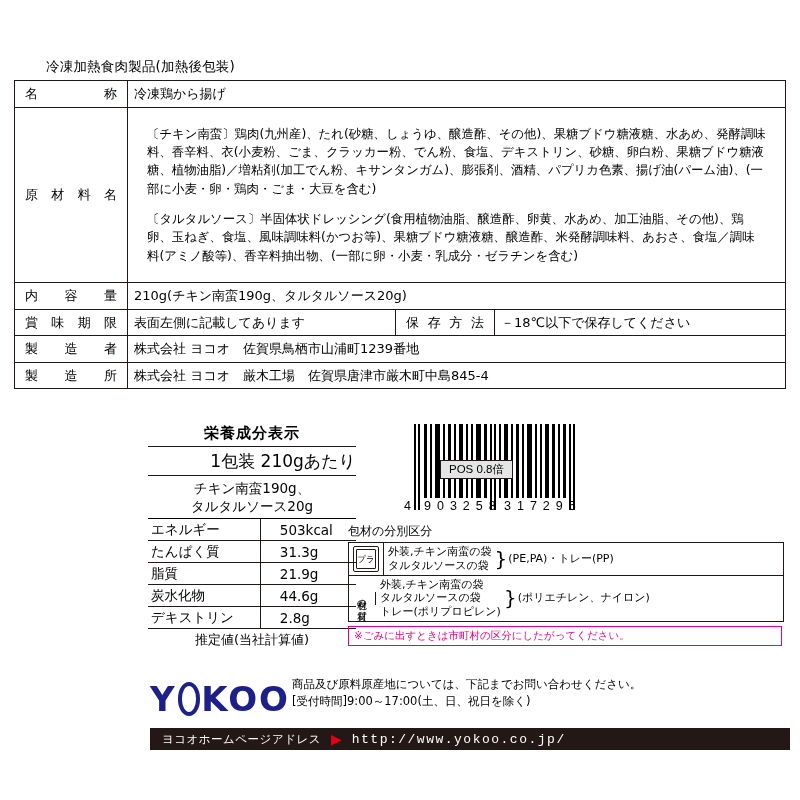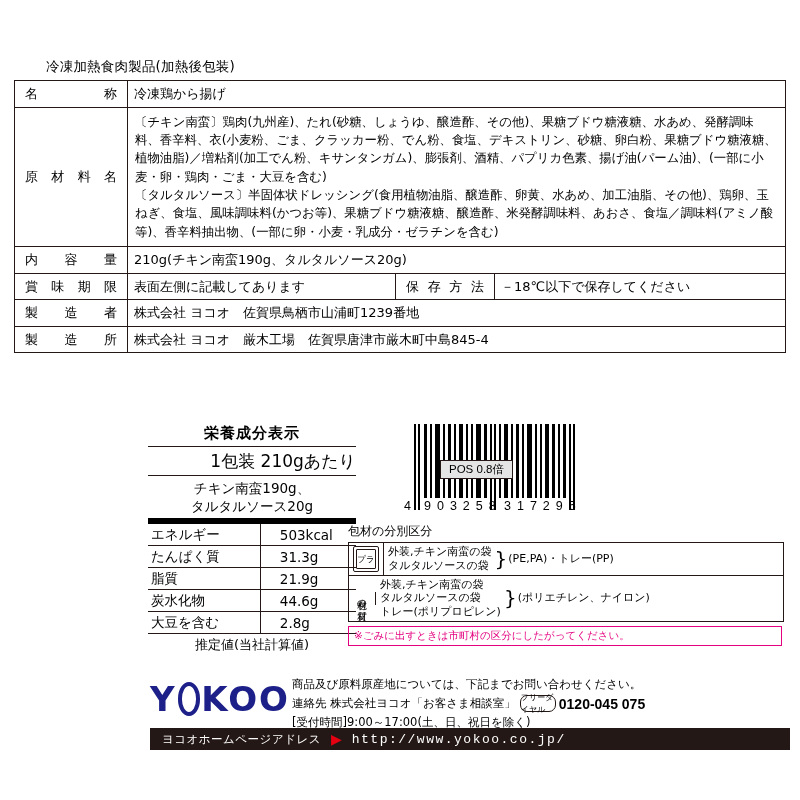--- a/index.html
+++ b/index.html
@@ -34,39 +34,39 @@
   .lbl{
     width:92px;
     text-align:justify;
     text-align-last:justify;
     padding:3px 10px !important;
     white-space:nowrap;
     vertical-align:middle;
   }
   .lbl-mid{vertical-align:middle;}
   .ing-cell{font-size:12.4px;line-height:1.48;padding:5px 7px !important;}
-  .ing-cell p{margin:0;}
+  .ing-cell p{margin:12px;}
 
   
   .nutrition{
     position:absolute;left:148px;top:424px;width:208px;
     font-size:13px;
   }
   .nut-title{
     text-align:center;font-weight:bold;font-size:15px;
     letter-spacing:1px;padding-bottom:3px;
     border-bottom:1px solid #231815;
   }
   .nut-sub{
     text-align:right;font-size:17px;padding:3px 0 2px;
     border-bottom:1px solid #231815;
   }
   .nut-sub2{
     text-align:center;font-size:13.5px;padding:3px 0 3px;line-height:1.35;
-    border-bottom:6px solid #000000;
+    border-bottom:1px solid #000000;
   }
   .nut-table{width:100%;border-collapse:collapse;font-size:13.5px;}
   .nut-table td{
     border-bottom:1px solid #231815;
     padding:1.5px 2px;
   }
   .nut-table td.k{width:54%;border-right:1px solid #231815;padding-left:3px;margin-left:28px;}
   .nut-table td.v{padding-left:19px;}
   .nut-foot{text-align:center;font-size:13px;padding-top:2px;}
 
@@ -219,21 +219,21 @@
       </tr>
       <tr>
         <td class="k">脂質</td>
         <td class="v">21.9g</td>
       </tr>
       <tr>
         <td class="k">炭水化物</td>
         <td class="v">44.6g</td>
       </tr>
       <tr>
-        <td class="k">大豆を含む</td>
+        <td class="k">デキストリン</td>
         <td class="v">2.8g</td>
       </tr>
     </tbody>
       </table>
     <div class="nut-foot">推定値(当社計算値)</div>
   </div>
 
   <div class="barcode-wrap">
     <div class="bars">
       <i class="long" style="left:10px;width:2px"></i>
@@ -313,27 +313,20 @@
   </div>
 
   <div class="logo">
     <span>Y</span>
       <span class="o-ring"></span>
       <span>KOO</span>
   </div>
 
   <div class="contact">
     <div>商品及び原料原産地については、下記までお問い合わせください。</div>
-    <div class="row2">
-      <span>連絡先 株式会社ヨコオ「お客さま相談室」</span>
-      <span class="freedial">
-        <span class="ico">フリーダイヤル</span>
-        <span>0120-045 075</span>
-      </span>
-    </div>
     <div>[受付時間]9:00～17:00(土、日、祝日を除く)</div>
   </div>
 
   <div class="urlbar">
     <span class="label">ヨコオホームページアドレス</span>
     <span class="sep">▶</span>
     <span class="url">http://www.yokoo.co.jp/</span>
   </div>
 
 </div>

